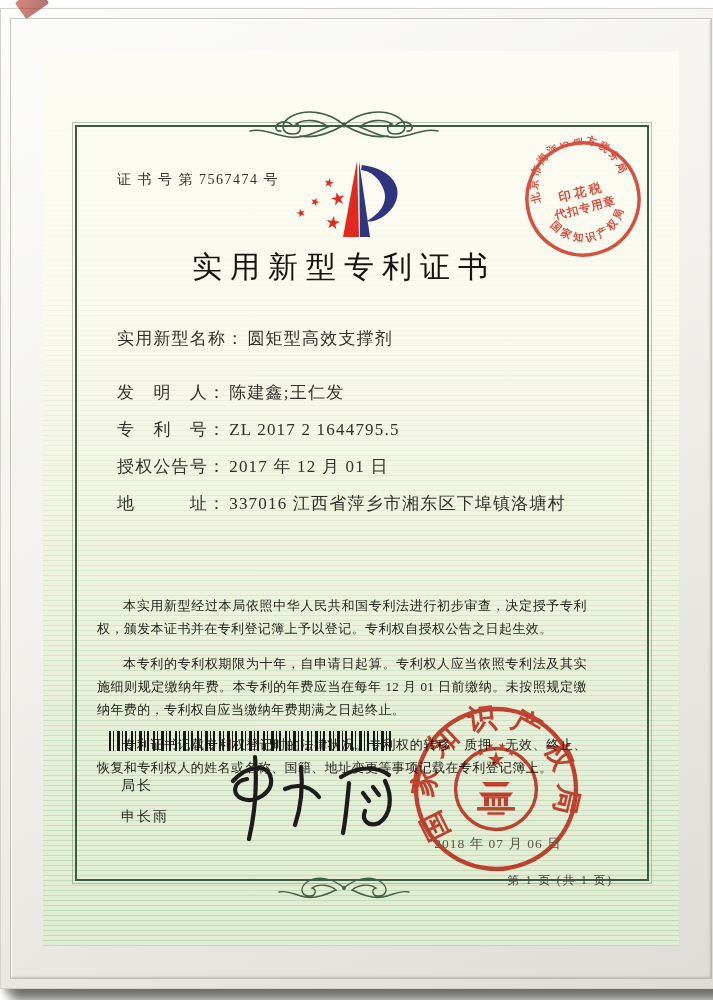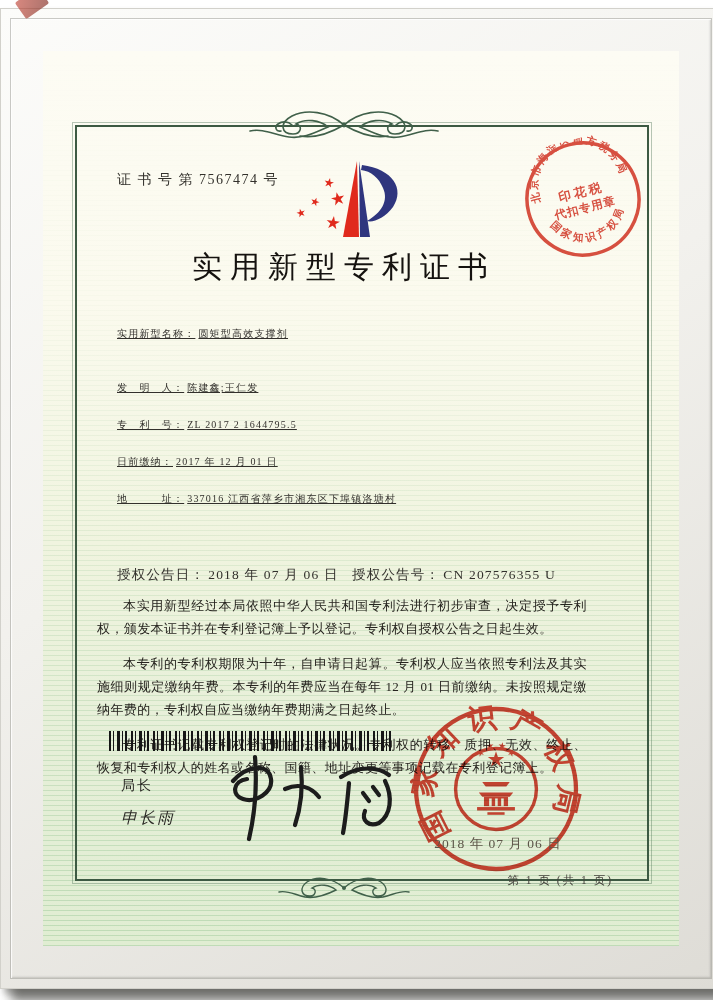--- a/index.html
+++ b/index.html
@@ -30,37 +30,37 @@
          background:linear-gradient(135deg,#c4483a,#7e271d);transform:rotate(-35deg);
          opacity:.65;border-radius:2px;}
 
   
   .abs{position:absolute;}
   .cert-no{left:74px;top:120px;font-size:14px;letter-spacing:1.5px;color:#33312c;white-space:nowrap;}
   .logo{left:250px;top:104px;width:124px;height:92px;}
   .title{left:32px;width:538px;top:196px;text-align:center;font-size:30px;font-weight:normal;
          letter-spacing:8px;color:#15120f;white-space:nowrap;}
   .fields{left:74px;top:276px;}
-  .field-row{height:37px;font-size:10px;color:#32302c;letter-spacing:1.2px;white-space:nowrap;text-decoration:underline;}
+  .field-row{height:37px;font-size:17px;color:#32302c;letter-spacing:1.2px;white-space:nowrap;}
   .field-row:first-child{margin-bottom:17px;}
   .field-label{margin-right:3px;}
   .grant-row{left:74px;top:515px;font-size:13.5px;color:#32302c;letter-spacing:1.2px;white-space:nowrap;}
   .grant-right{position:absolute;left:235px;top:0;}
   .legal{left:42px;top:531px;width:514px;}
   .legal p{margin:12px;font-size:13px;line-height:23px;color:#26241f;letter-spacing:.4px;
          text-align:justify;text-indent:2em;}
   .barcode{left:66px;top:680px;width:282px;height:20px;
          background:repeating-linear-gradient(90deg,
            #161616 0 2px,transparent 2px 4px,
            #161616 4px 5px,transparent 5px 8px,
            #161616 8px 11px,transparent 11px 13px,
            #161616 13px 14px,transparent 14px 16px,
            #161616 16px 18px,transparent 18px 22px);}
   .director-title{left:78px;top:726px;font-size:14px;color:#2b2a26;letter-spacing:2px;}
-  .director-name{left:78px;top:757px;font-size:16px;color:#2b2a26;letter-spacing:2px;font-style:italic;}
+  .director-name{left:78px;top:757px;font-size:14px;color:#2b2a26;letter-spacing:2px;}
   .signature{left:160px;top:702px;width:200px;height:90px;}
   .main-seal{left:367px;top:652px;width:172px;height:172px;mix-blend-mode:multiply;opacity:.93;}
   .issue-date{left:360px;top:784px;width:190px;text-align:center;font-size:13.5px;
          letter-spacing:1px;color:#5c5548;white-space:nowrap;}
   .page-footer{left:32px;width:538px;top:806px;text-align:right;font-size:11.5px;
          letter-spacing:2px;color:#44423c;margin-top:16px;}
   .tax-seal{left:480px;top:88px;width:120px;height:120px;transform:rotate(-14deg);
          mix-blend-mode:multiply;opacity:.88;}
   .ornament-top{left:201px;top:54px;width:200px;height:38px;}
   .ornament-bottom{left:231px;top:820px;width:140px;height:34px;}
@@ -122,33 +122,27 @@
         <div class="field-row">
           <span class="field-label">实用新型名称：</span><span>圆矩型高效支撑剂</span>
         </div>
         <div class="field-row">
           <span class="field-label">发　明　人：</span><span>陈建鑫;王仁发</span>
         </div>
         <div class="field-row">
           <span class="field-label">专　利　号：</span><span>ZL 2017 2 1644795.5</span>
         </div>
         <div class="field-row">
-          <span class="field-label">日前缴纳：</span><span>2017 年 12 月 01 日</span>
+          <span class="field-label">授权公告号：</span><span>2017 年 12 月 01 日</span>
         </div>
         <div class="field-row">
           <span class="field-label">地　　　址：</span><span>337016 江西省萍乡市湘东区下埠镇洛塘村</span>
         </div>
       </div>
 
-      <div class="abs grant-row">
-        <span class="field-label">授权公告日：</span><span>2018 年 07 月 06 日</span>
-        <span class="grant-right">
-          <span class="field-label">授权公告号：</span><span>CN 207576355 U</span>
-        </span>
-      </div>
 
       <div class="abs legal">
         <p>本实用新型经过本局依照中华人民共和国专利法进行初步审查，决定授予专利权，颁发本证书并在专利登记簿上予以登记。专利权自授权公告之日起生效。</p>
         <p>本专利的专利权期限为十年，自申请日起算。专利权人应当依照专利法及其实施细则规定缴纳年费。本专利的年费应当在每年 12 月 01 日前缴纳。未按照规定缴纳年费的，专利权自应当缴纳年费期满之日起终止。</p>
         <p>专利证书记载专利权登记时的法律状况。专利权的转移、质押、无效、终止、恢复和专利权人的姓名或名称、国籍、地址变更等事项记载在专利登记簿上。</p>
       </div>
 
       <div class="abs barcode"></div>
 
       <div class="abs director-title">局长</div>

